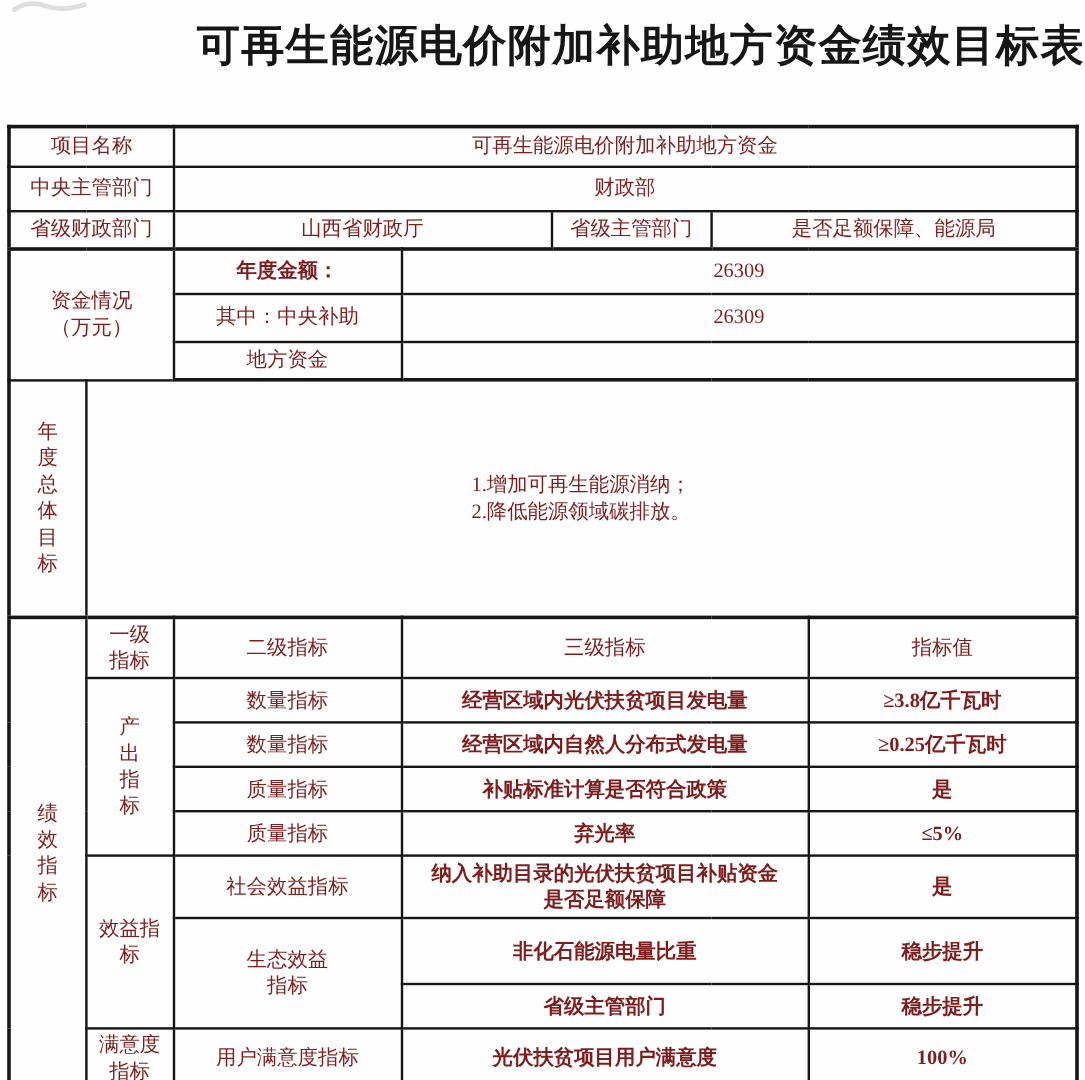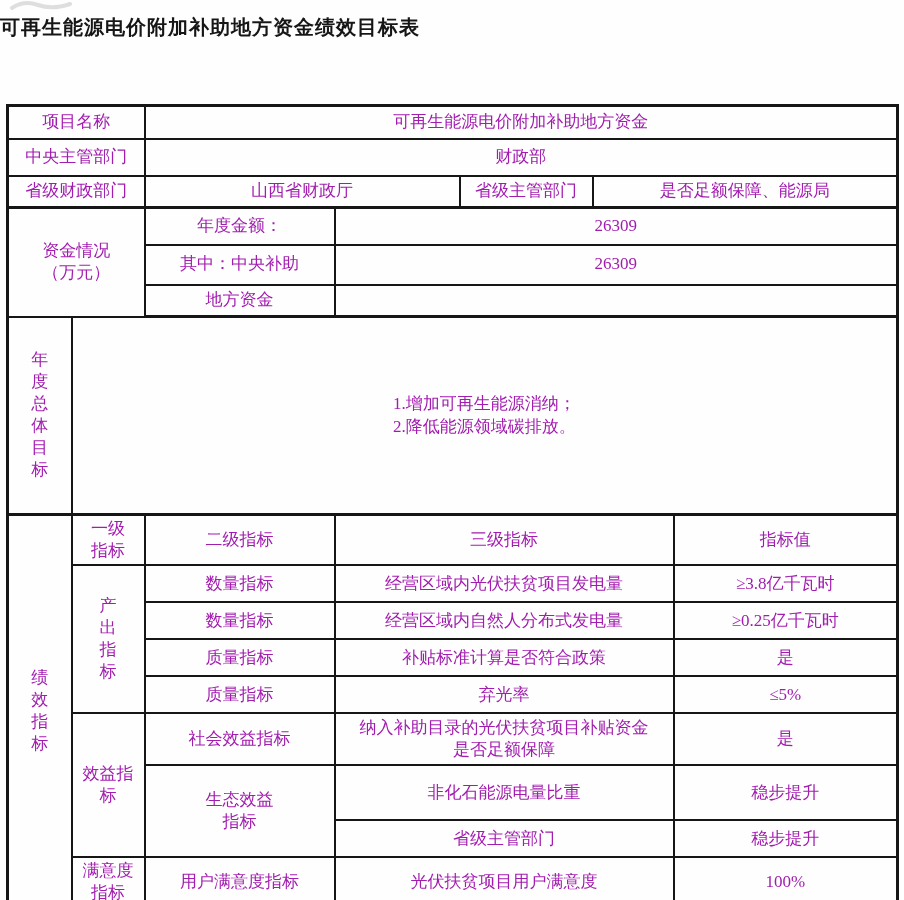--- a/index.html
+++ b/index.html
@@ -7,43 +7,43 @@
     width:904px;height:900px;background:#ffffff;
     font-family:"Liberation Serif","DejaVu Serif",serif;
     -webkit-font-smoothing:antialiased;
   }
   .page{position:relative;width:904px;height:900px;overflow:hidden;background:#fefefe;}
 
   .smudge{position:absolute;left:10px;top:0;opacity:.45;}
 
   .title{
     position:absolute;top:14px;left:0;width:100%;
-    text-align:left;font-size:20px;font-weight:700;letter-spacing:1px;
+    text-align:right;font-size:36px;font-weight:700;letter-spacing:1px;
     color:#161616;font-family:"Liberation Sans","DejaVu Sans",sans-serif;
   }
   .subtitle{
     position:absolute;top:59px;left:0;width:100%;
     text-align:center;font-size:16px;letter-spacing:1px;color:#242424;
   }
 
   table.doc{
     position:absolute;left:6px;top:104px;width:890px;
     border-collapse:collapse;table-layout:fixed;
     border:3px solid #161616;
   }
   table.doc td{
     border:2px solid #161616;
-    font-size:17px;color:#a21caf;
+    font-size:17px;color:#7f1d1d;
     text-align:center;vertical-align:middle;
     padding:2px 5px;line-height:1.3;
     overflow:hidden;
   }
   tr.sep td{border-bottom-width:3px;}
 
-  td.left{text-align:left;padding-left:9px;}
+  td.left{text-align:left;padding-left:9px;font-weight:bold;}
   td.right{text-align:right;padding-right:14px;}
   .pre{white-space:pre-line;margin-top:40px;}
   td.goal-label{white-space:pre-line;line-height:1.7;padding:0;}
   td.perf-label{white-space:pre-line;line-height:2.15;padding:0;}
   td.output-label{white-space:pre-line;line-height:1.9;padding:0;}
   td.wrap2{white-space:pre-line;line-height:1.35;}
   td.goal-content{
     text-align:left;padding-left:9px;white-space:pre-line;line-height:1.55;
   }
 </style>

